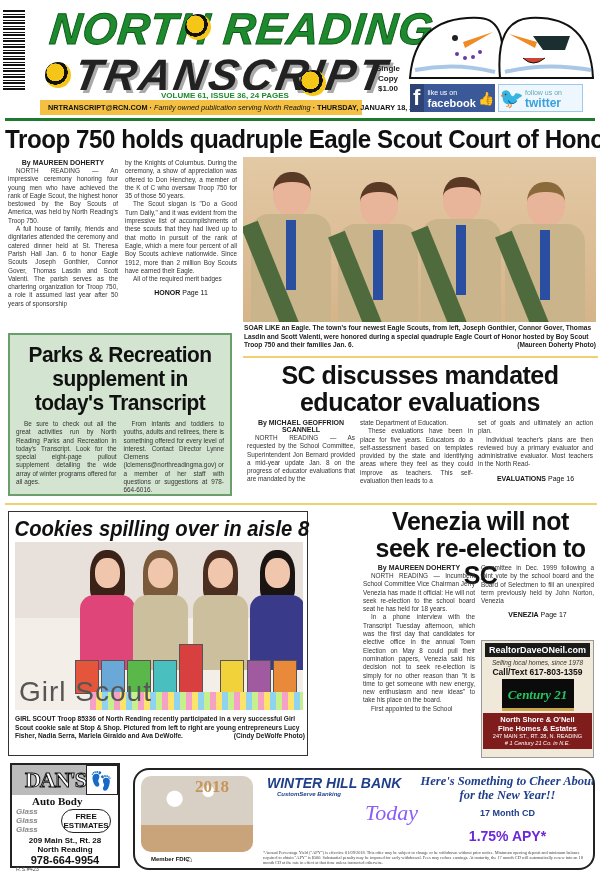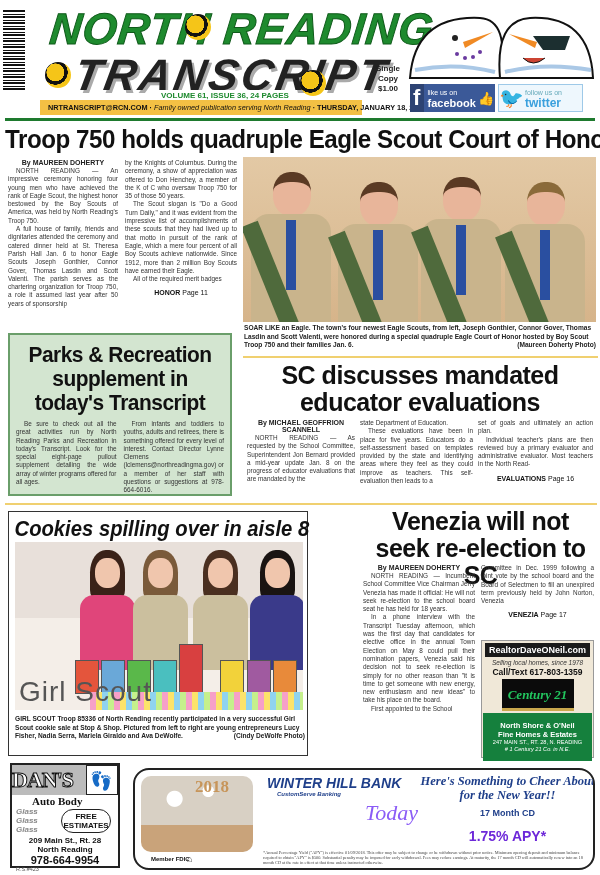--- a/index.html
+++ b/index.html
@@ -60,26 +60,26 @@
 .tablecloth{position:absolute;bottom:0;left:75px;width:213px;height:18px;background:repeating-linear-gradient(90deg,#f6a0c8 0 6px,#fce36a 6px 12px,#8fd3f0 12px 18px,#c5f08c 18px 24px)}
 #gs{position:absolute;left:4px;bottom:2px;font:28px "Liberation Sans",sans-serif;color:#555;letter-spacing:1px}
 #cookiecap{position:absolute;left:6px;top:203px;width:290px}
 
 #h-ven{left:363px;top:508px;width:235px;font-size:25px;line-height:27px;text-align:center}
 #realtor{left:481px;top:640px;width:113px;height:118px;background:#f0e8d8;border:1px solid #999;text-align:center}
 #realtor .url{background:#1a1a1a;color:#fff;font:bold 9px "Liberation Sans",sans-serif;padding:2px 0;margin:2px 3px}
 #realtor .tag{font:italic 6.5px "Liberation Sans",sans-serif;color:#333}
 #realtor .call{font:bold 8.5px "Liberation Sans",sans-serif;color:#111;margin:1px 0}
 #realtor .c21{background:#0b0b0b;color:#22c55e;width:72px;height:32px;margin:2px auto;font:italic bold 13px "Liberation Serif",serif;line-height:32px;border-bottom:3px solid #c9a84d}
-#realtor .firm{background:#15803d;color:#fff;margin:2px 1px;padding:8px 0;font:bold 7.5px/9px "Liberation Sans",sans-serif}
+#realtor .firm{background:#7f1d1d;color:#fff;margin:2px 1px;padding:2px 0;font:bold 7.5px/9px "Liberation Sans",sans-serif}
 #realtor .firm small{display:block;font-size:5.6px;font-weight:normal;line-height:7px}
 
 #dans{left:10px;top:763px;width:110px;height:105px;border:2px solid #222;background:#fff}
 #dans .top{height:30px;background:#bbb;display:flex;align-items:center}
-#dans .name{flex:1;font:bold 22px "Liberation Serif",serif;color:#fff;-webkit-text-stroke:1px #111;text-align:left;letter-spacing:-1px}
+#dans .name{flex:1;font:bold 22px "Liberation Serif",serif;color:#fff;-webkit-text-stroke:1px #111;text-align:right;letter-spacing:-1px}
 #dans .feet{width:32px;height:30px;background:#fff;border:1px solid #222;font-size:18px;text-align:center;line-height:30px}
 #dans .ab{font:bold 11px "Liberation Serif",serif;padding-left:20px}
 #dans .glass{font:italic bold 8px "Liberation Sans",sans-serif;color:#888;padding-left:4px;line-height:9px;width:45px;display:inline-block;vertical-align:middle}
 #dans .free{display:inline-block;vertical-align:middle;border:1.5px solid #222;border-radius:16px;font:bold 8px/9px "Liberation Sans",sans-serif;text-align:center;padding:2px 1px}
 #dans .addr{font:bold 8px/9px "Liberation Sans",sans-serif;text-align:center;margin-top:2px}
 #dans .ph{font:bold 11px "Liberation Sans",sans-serif;text-align:center}
 #dans .rs{font:5.5px "Liberation Sans",sans-serif;color:#555;padding-left:4px}
 #whb{left:133px;top:768px;width:462px;height:102px;border:2px solid #222;border-radius:16px;overflow:hidden;background:#fff}
 #whb .img{position:absolute;left:6px;top:6px;width:112px;height:76px;border-radius:10px;background:radial-gradient(circle at 30% 30%,#fff 0 8%,transparent 9%),radial-gradient(circle at 60% 20%,#fff 0 6%,transparent 7%),linear-gradient(180deg,#d8d0c4 0 65%,#c9a37a 65%)}
 #whb .yr{position:absolute;left:60px;top:8px;font:bold 17px/17px "Liberation Serif",serif;color:#c7955a;width:14px;text-align:center}

